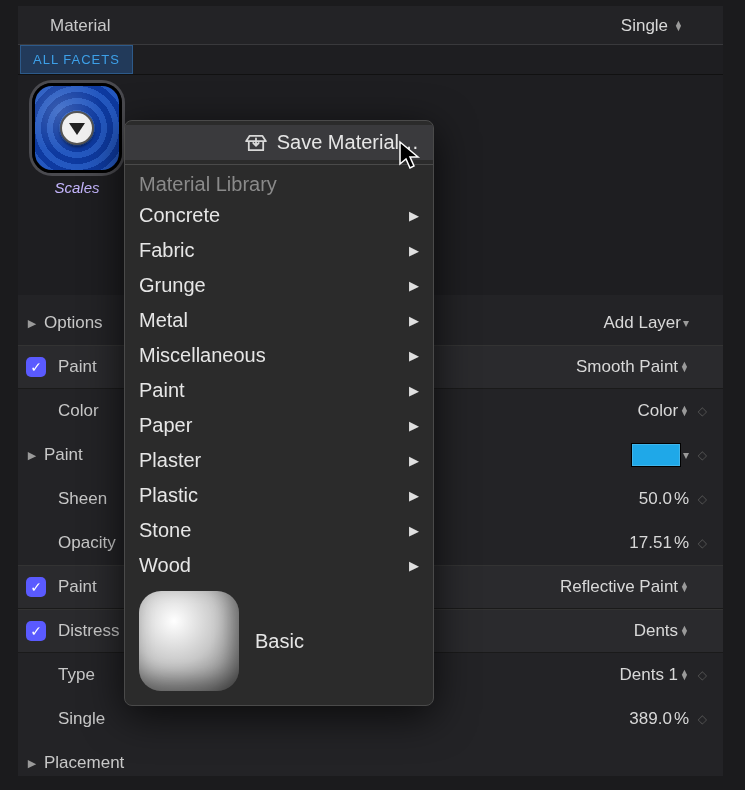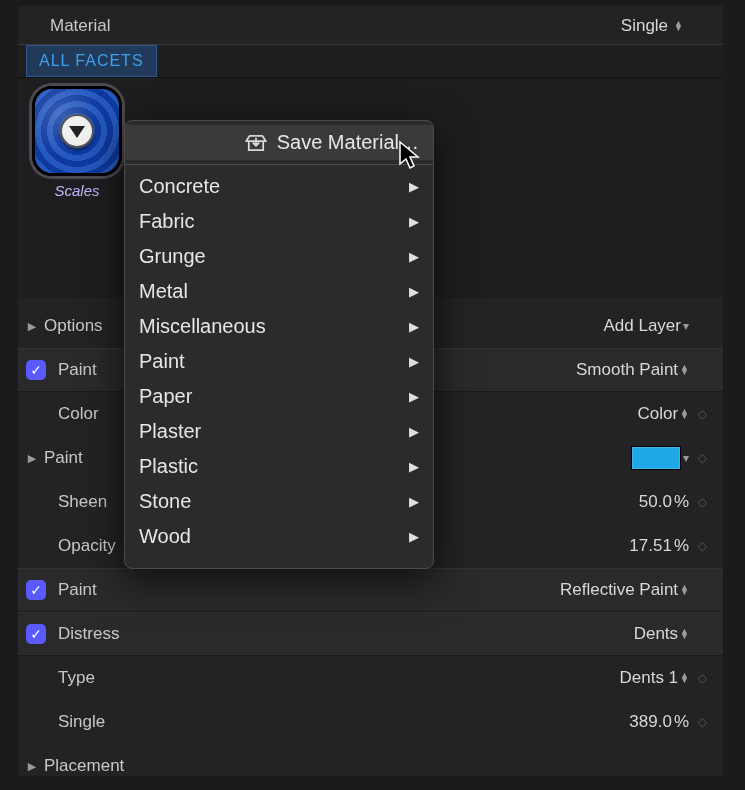--- a/index.html
+++ b/index.html
@@ -44,24 +44,24 @@
     background: #1e1e21;
     border-top: 1px solid #39393c;
     border-bottom: 1px solid #111;
     padding: 0;
   }
   .all-facets-tab {
     display: inline-block;
     background: #223a5a;
     border: 1px solid #2d5a8a;
     color: #3da0e8;
-    font-size: 16px;
+    font-size: 13px;
     letter-spacing: 1px;
     padding: 6px 12px;
-    margin: 0 0 0 8px;
+    margin: 0 0 0 2px;
   }
   .swatch-area {
     background: #1e1e21;
     padding: 8px 0 14px 10px;
     height: 220px;
   }
   .swatch {
     width: 98px;
     text-align: center;
   }
@@ -387,20 +387,21 @@
   <div class="ctx-item hover">
     <span class="save-icon">
       <svg viewBox="0 0 24 20" width="22" height="18">
         <path d="M4 8 L4 18 L20 18 L20 8 M1 8 L23 8 L19 2 L5 2 Z" fill="none" stroke="#d8d8d8" stroke-width="2" stroke-linejoin="round"></path>
         <path d="M12 5 L12 13 M9 10 L12 13 L15 10" fill="none" stroke="#d8d8d8" stroke-width="2" stroke-linecap="round"></path>
       </svg>
     </span>
     <span>Save Material…</span>
   </div>
   <div class="ctx-sep"></div>
+  <div class="ctx-heading">Material Library</div>
   <div id="cat-list">
       <div class="ctx-item">
         <span>Concrete</span>
         <span class="sub-arrow">▶</span>
       </div>
       <div class="ctx-item">
         <span>Fabric</span>
         <span class="sub-arrow">▶</span>
       </div>
       <div class="ctx-item">
@@ -433,19 +434,23 @@
       </div>
       <div class="ctx-item">
         <span>Stone</span>
         <span class="sub-arrow">▶</span>
       </div>
       <div class="ctx-item">
         <span>Wood</span>
         <span class="sub-arrow">▶</span>
       </div>
     </div>
+  <div class="basic-row">
+    <div class="basic-thumb"></div>
+    <span style="font-size:20px;color:#e6e6e6">Basic</span>
+  </div>
 </div>
 
 <div class="cursor">
   <svg width="26" height="30" viewBox="0 0 26 30">
     <path d="M2 2 L2 24 L8 19 L12 28 L16 26 L12 17 L20 17 Z" fill="#000" stroke="#fff" stroke-width="1.5"></path>
   </svg>
 </div>
 
 </body></html>

